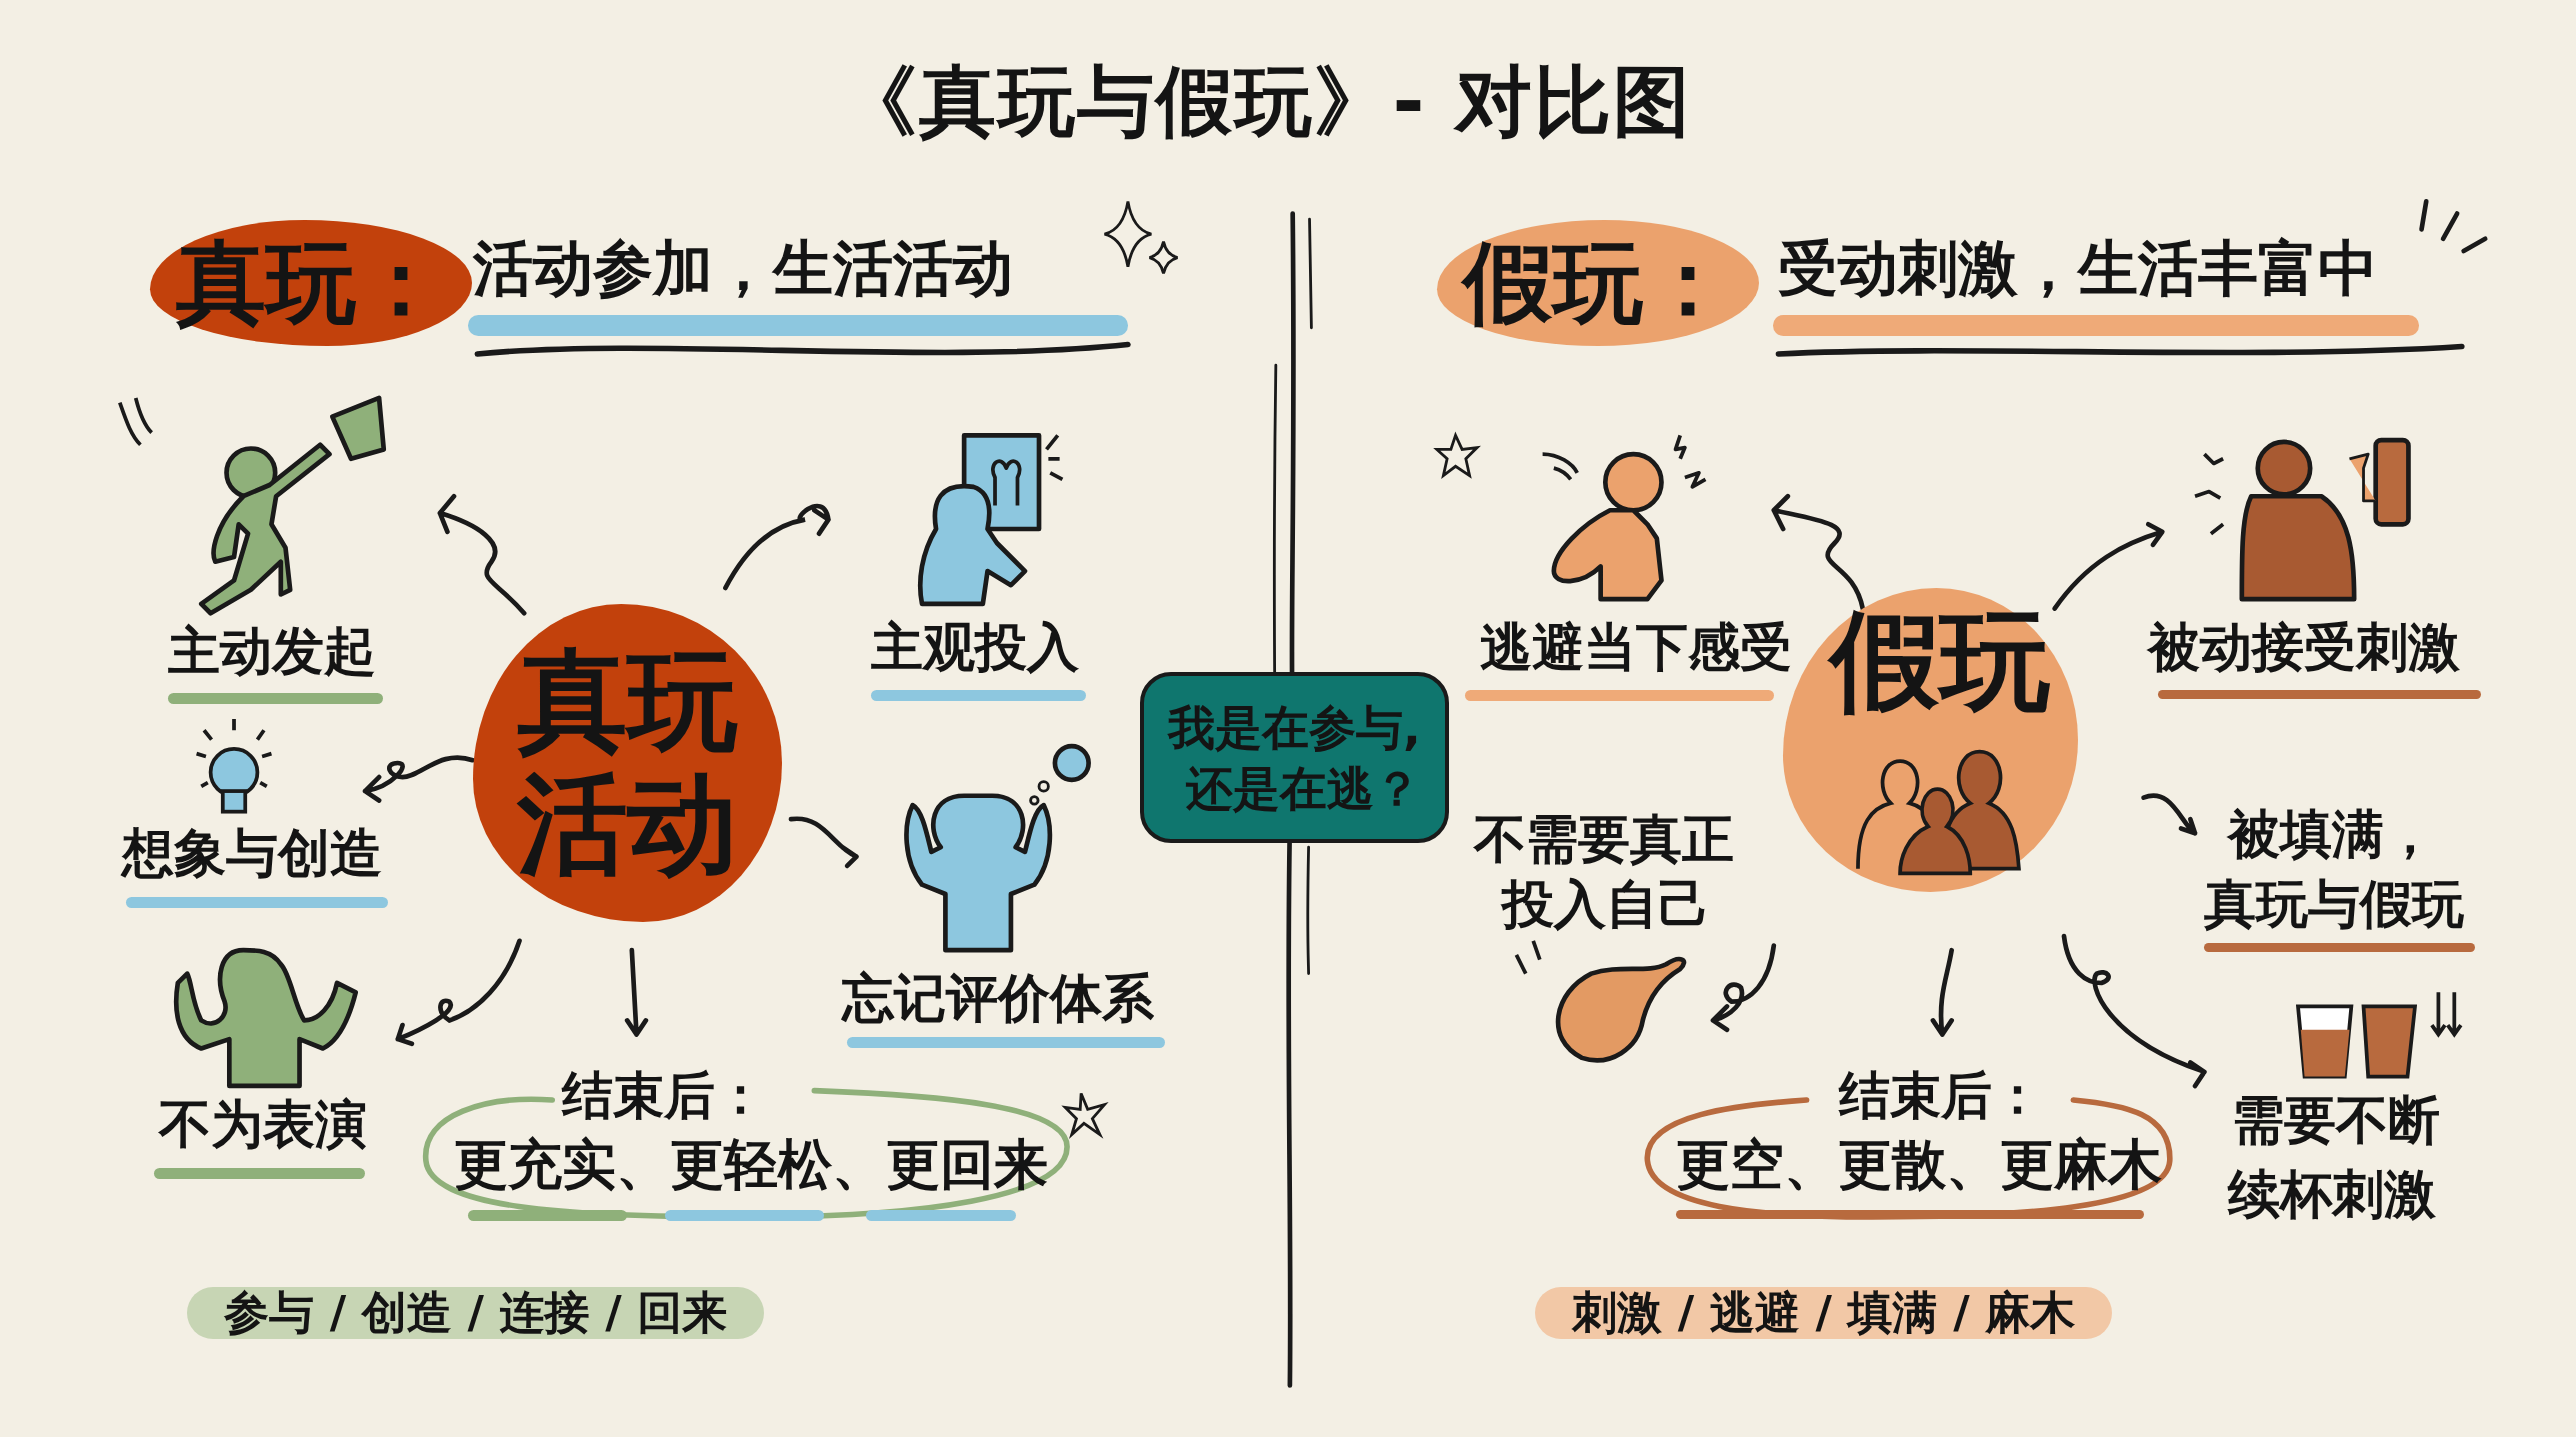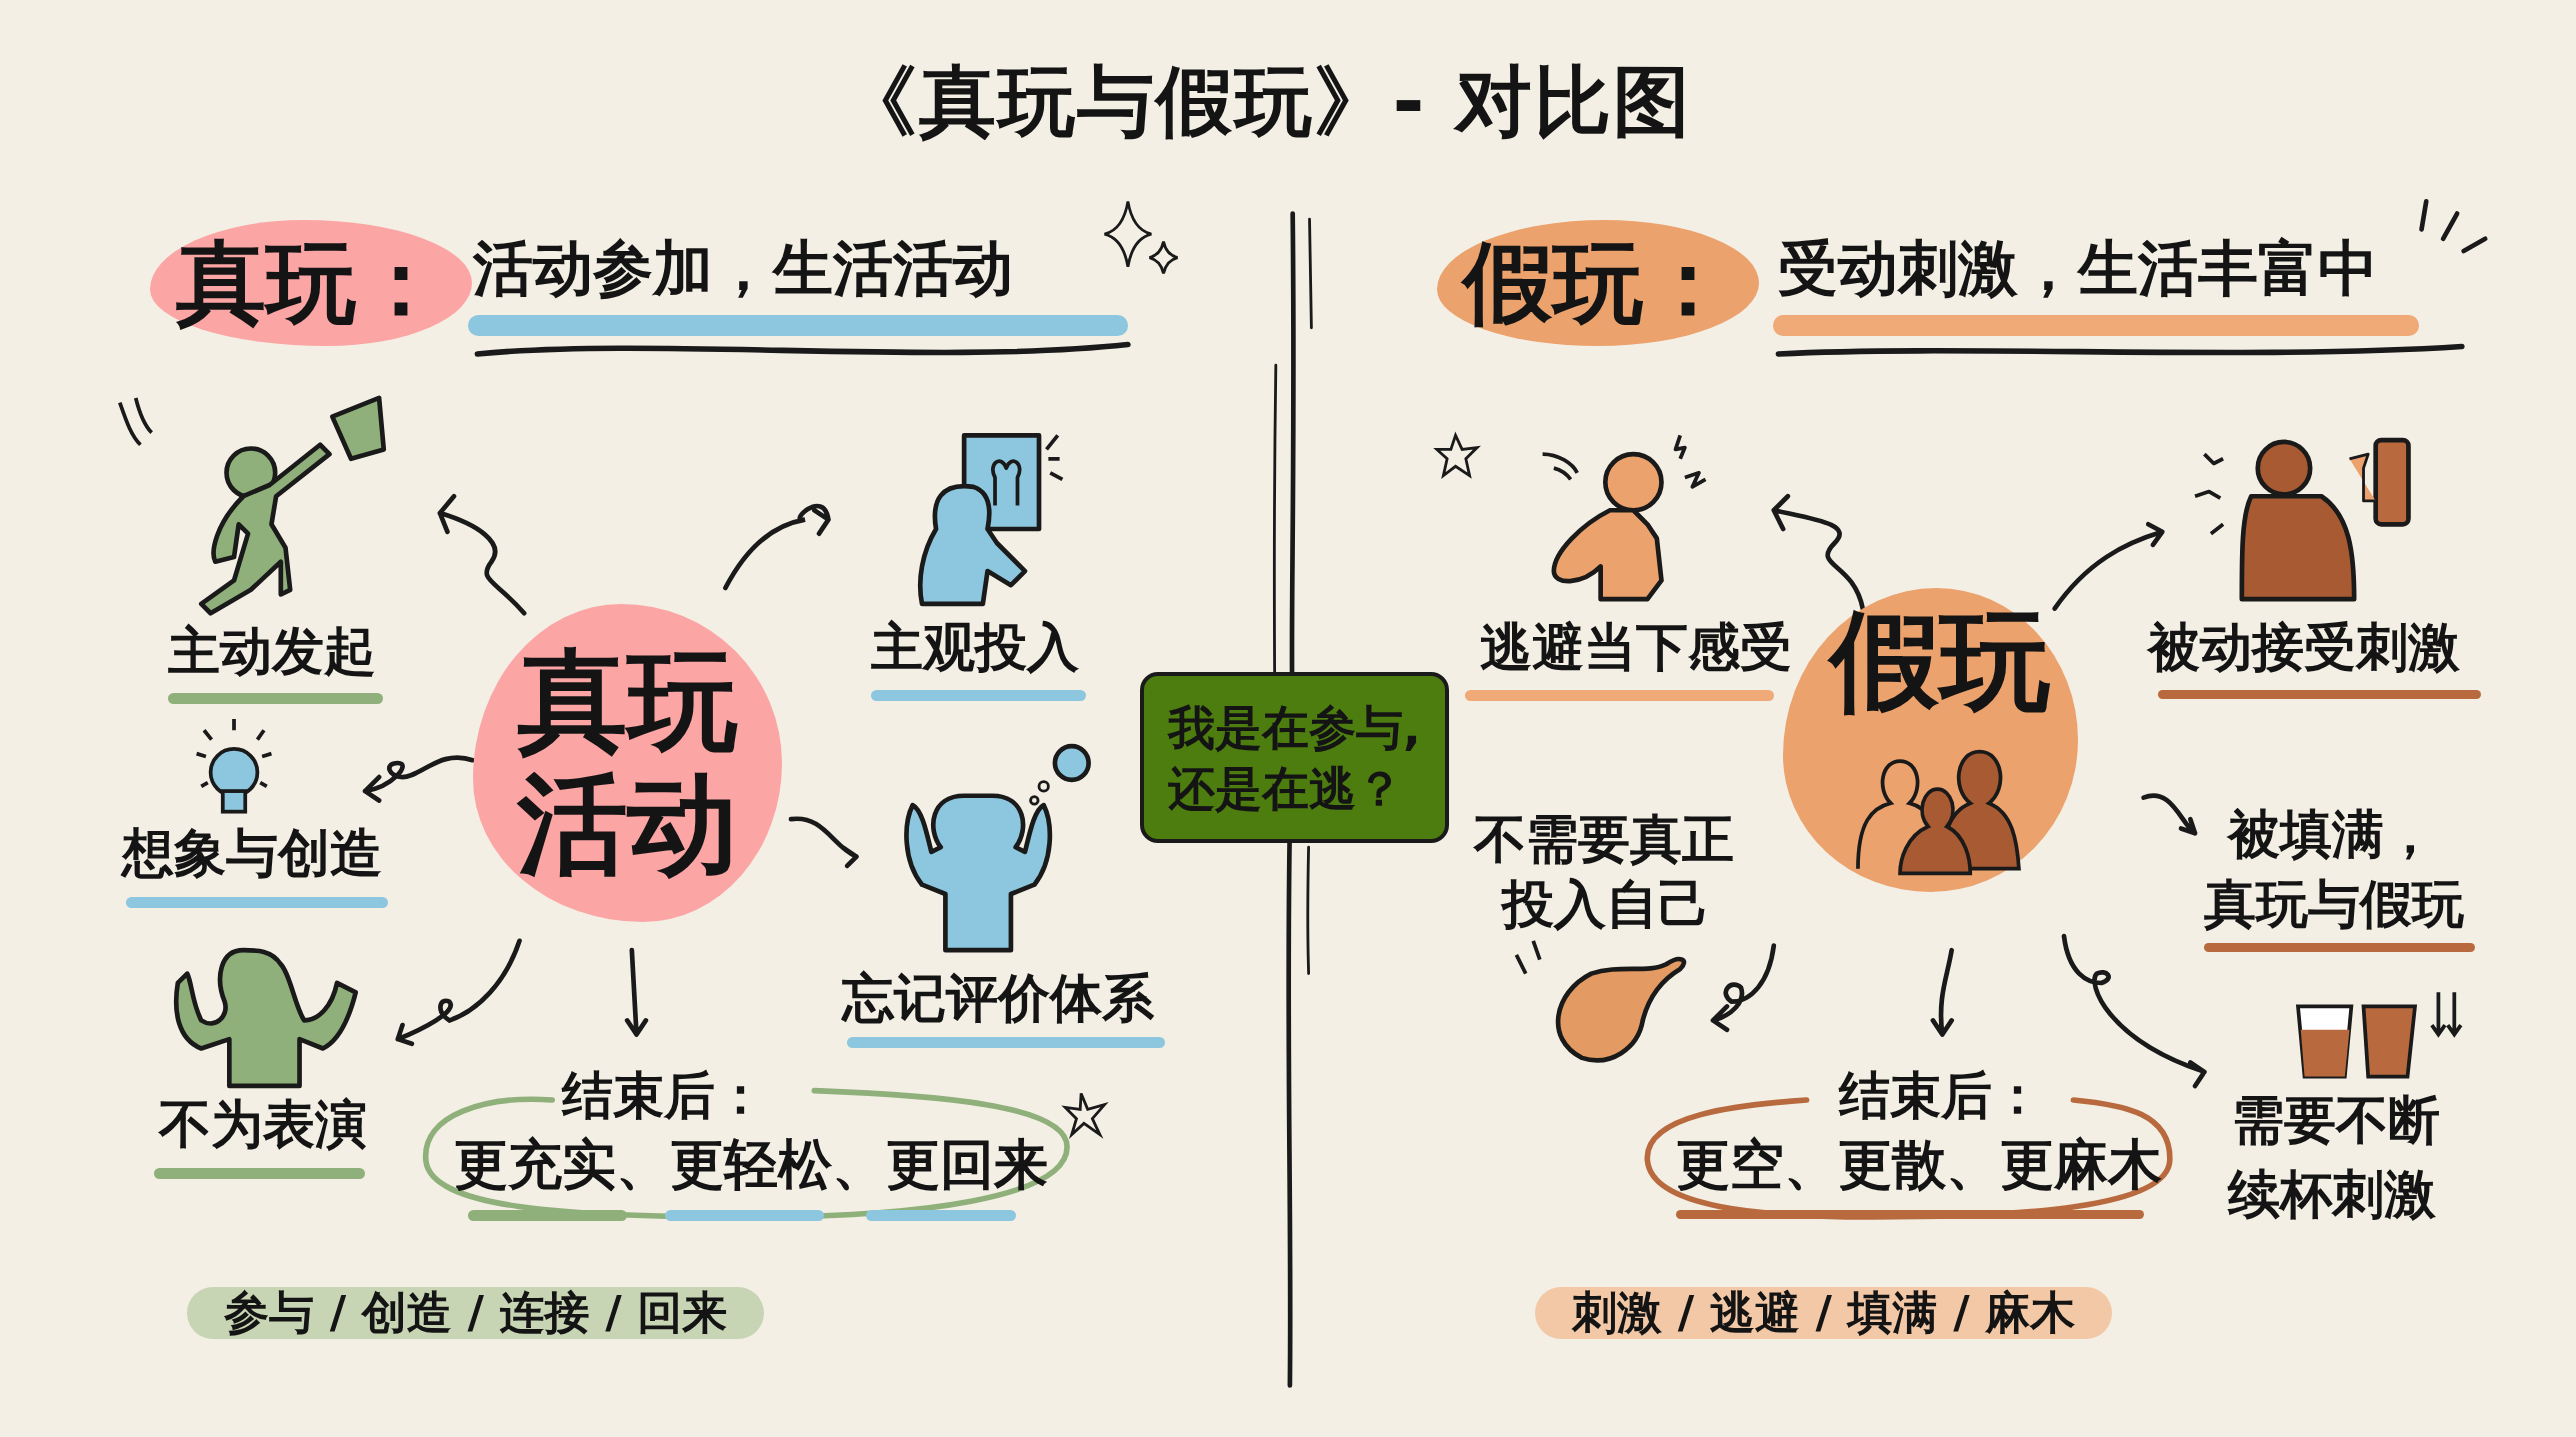--- a/index.html
+++ b/index.html
@@ -9,37 +9,37 @@
     font-family: "DejaVu Sans", "Liberation Sans", sans-serif;
     color: #141414;
     position: relative;
   }
   .abs { position: absolute; }
   .txt { font-weight: bold; white-space: nowrap; line-height: 1.15; }
   svg.layer { position:absolute; left:0; top:0; width:2576px; height:1438px; pointer-events:none; }
 
   .title { left: 0; width: 2532px; top: 58px; text-align:center; font-size: 77px; letter-spacing: 1.9px; }
 
-  .pill-green { background:#fca5a5; border-radius: 48% 52% 45% 55% / 55% 50% 50% 45%; }
+  .pill-green { background:#c2410c; border-radius: 48% 52% 45% 55% / 55% 50% 50% 45%; }
   .pill-orange { background:#eba26d; border-radius: 52% 48% 50% 50% / 55% 50% 50% 45%; }
 
   .head-label { font-size: 90px; padding: 11.2px 26px; }
   .head-sub { font-size: 60px; }
   .hl-blue { background:#8dc7df; }
   .hl-green { background:#8fb07a; }
   .hl-orange { background:#efaa78; }
   .hl-brown { background:#b86a3e; }
   .bar { position:absolute; height:11.2px; border-radius:5.6px; }
 
   .node { font-size: 52px; }
   .center-blob { display:flex; flex-direction:column; align-items:center; justify-content:center; font-size: 110px; line-height:1.12; }
 
   .bubble {
-    background:#4d7c0f; border:4.7px solid #1a1a1a; border-radius: 18px;
-    font-size: 47px; text-align:left; padding: 20.6px 24px; line-height:1.3;
+    background:#0f766e; border:4.7px solid #1a1a1a; border-radius: 31px;
+    font-size: 47px; text-align:right; padding: 20.6px 24px; line-height:1.3;
   }
   .after-title { font-size: 51px; text-align:center; }
   .after-body { font-size: 54px; }
   .footer { font-size: 45px; padding: 0 37px; border-radius: 37px; }
   .footer-green { background:#c7d5b4; }
   .footer-orange { background:#f2c8a6; }
 </style>
 </head>
 <body>
 

